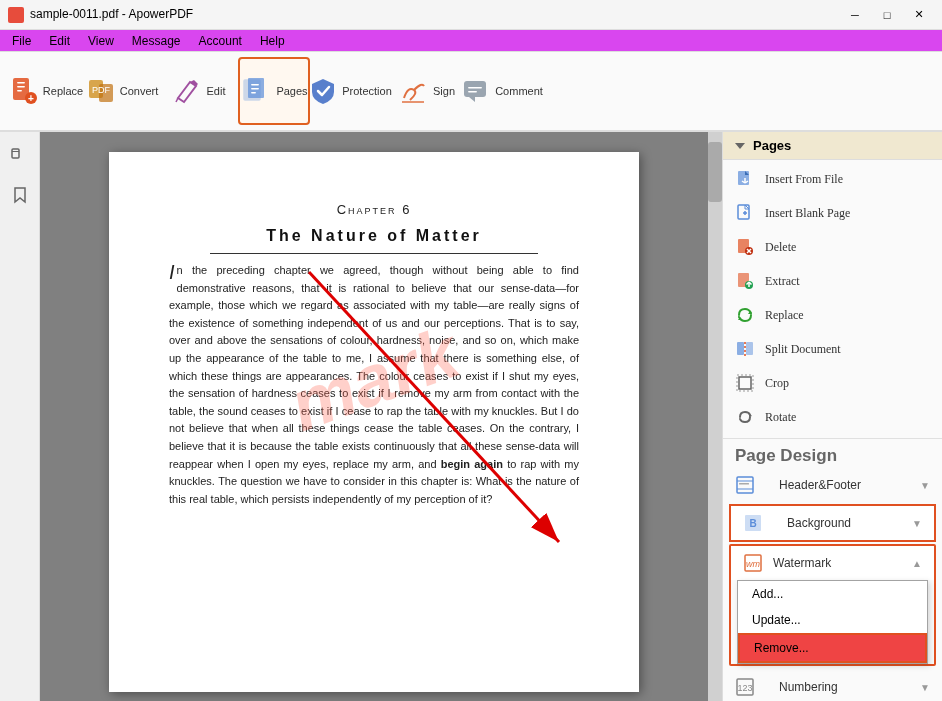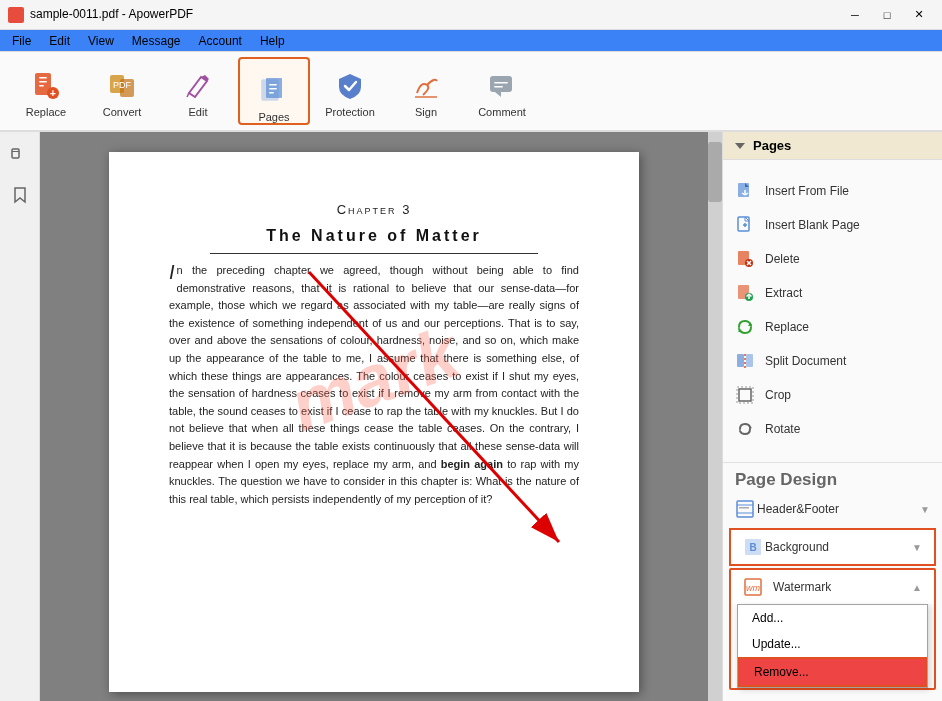--- a/index.html
+++ b/index.html
@@ -17,21 +17,21 @@
       user-select: none;
     }
     #titlebar .title-left { display: flex; align-items: flex-start; gap: 6px; font-size: 12px; }
     #titlebar .title-left .app-icon { width: 16px; height: 16px; background: #e74c3c; border-radius: 2px; }
     #titlebar .win-controls { display: flex; gap: 2px; }
     #titlebar .win-btn { width: 30px; height: 20px; display: flex; align-items: center; justify-content: center; font-size: 11px; cursor: pointer; }
 
     
     #menubar {
       height: 22px;
-      background: #3b82f6;
+      background: #d946ef;
       display: flex;
       align-items: center;
       padding: 0 4px;
       border-bottom: 1px solid #ddd;
       gap: 2px;
     }
     .menu-item {
       padding: 2px 8px;
       font-size: 12px;
       cursor: pointer;
@@ -42,23 +42,23 @@
       height: 80px;
       background: #fafafa;
       border-bottom: 2px solid #ddd;
       display: flex;
       align-items: center;
       padding: 0 10px;
       gap: 4px;
     }
     .toolbar-btn {
       display: flex;
-      flex-direction: column;
-      align-items: center;
-      justify-content: flex-end;
+      flex-direction: row;
+      align-items: center;
+      justify-content: center;
       width: 72px;
       height: 68px;
       padding: 6px 4px;
       cursor: pointer;
       border-radius: 4px;
       font-size: 11px;
       gap: 4px;
       border: 1px solid transparent;
     }
     .toolbar-btn.active {
@@ -195,21 +195,22 @@
       background: #f0e8d0;
       padding: 6px 10px;
       font-weight: bold;
       font-size: 13px;
       display: flex;
       align-items: center;
       gap: 6px;
       border-bottom: 1px solid #ddd;
     }
     .panel-section {
-      padding: 14px 0;
+      padding: 2px 0;
+      font-family: Liberation Serif, serif;
     }
     .panel-item {
       display: flex;
       align-items: center;
       padding: 7px 12px;
       gap: 10px;
       cursor: pointer;
       font-size: 12px;
       color: #333;
     }
@@ -235,21 +236,21 @@
     .panel-item-with-arrow {
       display: flex;
       align-items: center;
       justify-content: space-between;
       padding: 7px 12px;
       gap: 10px;
       cursor: pointer;
       font-size: 12px;
       color: #333;
     }
-    .panel-item-left { display: flex; align-items: center; gap: 2px; justify-content: space-between; }
+    .panel-item-left { display: flex; align-items: center; gap: 24px; justify-content: space-between; }
 
     
     .watermark-section {
       border: 2px solid #e05020;
       margin: 2px 6px;
       border-radius: 2px;
     }
     .watermark-header {
       display: flex;
       align-items: center;
@@ -406,21 +407,21 @@
     <div class="sidebar-icon-btn" title="Bookmarks">
       <svg width="18" height="18" viewBox="0 0 18 18">
         <path d="M4 2 L14 2 L14 16 L9 12 L4 16 Z" fill="none" stroke="#666" stroke-width="1.5"></path>
       </svg>
     </div>
   </div>
 
   <div id="content-area">
     <div id="pdf-page">
       <div class="watermark">mark</div>
-      <div class="pdf-chapter">Chapter 3</div>
+      <div class="pdf-chapter">Chapter 6</div>
       <div class="pdf-title">The Nature of Matter</div>
       <hr class="pdf-divider">
       <div class="pdf-body">
         <p><span style="font-size:20px;float:left;line-height:1;margin-right:2px;font-style:italic">I</span>n the preceding chapter we agreed, though without being able to find demonstrative reasons, that it is rational to believe that our sense-data—for example, those which we regard as associated with my table—are really signs of the existence of something independent of us and our perceptions. That is to say, over and above the sensations of colour, hardness, noise, and so on, which make up the appearance of the table to me, I assume that there is something else, of which these things are appearances. The colour ceases to exist if I shut my eyes, the sensation of hardness ceases to exist if I remove my arm from contact with the table, the sound ceases to exist if I cease to rap the table with my knuckles. But I do not believe that when all these things cease the table ceases. On the contrary, I believe that it is because the table exists continuously that all these sense-data will reappear when I open my eyes, replace my arm, and <strong>begin again</strong> to rap with my knuckles. The question we have to consider in this chapter is: What is the nature of this real table, which persists independently of my perception of it?</p>
       </div>
 
       <svg class="red-arrow-svg" viewBox="0 0 530 540">
         <defs>
           <marker id="arrowhead" markerWidth="10" markerHeight="7" refX="10" refY="3.5" orient="auto">
             <polygon points="0 0, 10 3.5, 0 7" fill="#dd0000"></polygon>

